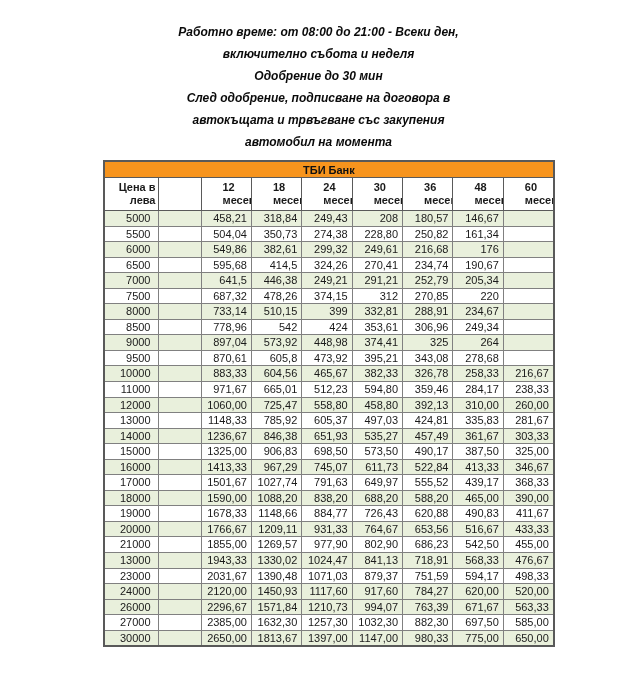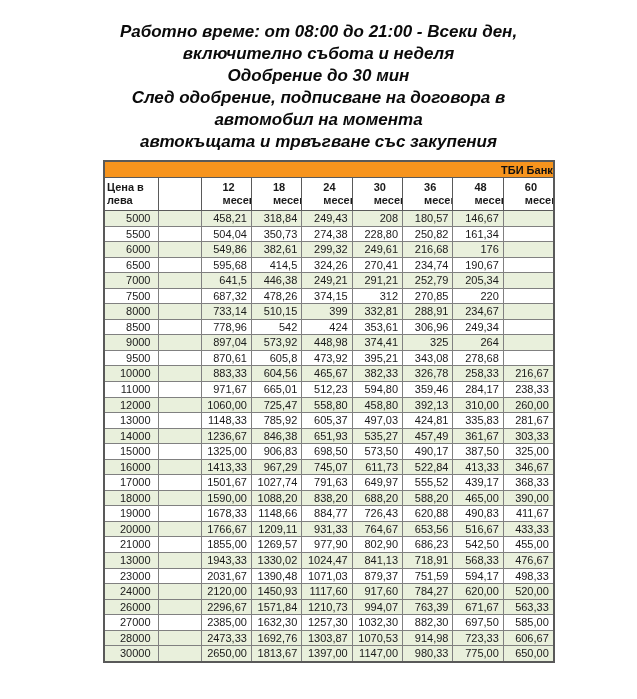--- a/index.html
+++ b/index.html
@@ -3,59 +3,59 @@
 <meta charset="utf-8">
 <style>
   html,body{margin:0;padding:0;}
   body{
     width:637px;height:699px;position:relative;background:#ffffff;
     font-family:"Liberation Sans", sans-serif;color:#000;overflow:hidden;
   }
   .title-block{
     position:absolute;top:21px;left:0;width:637px;
     text-align:center;font-weight:bold;font-style:italic;
-    font-size:17px;line-height:22px;color:#0a0a0a;
+    font-size:12px;line-height:22px;color:#0a0a0a;
   }
   .table-wrap{position:absolute;left:103px;top:160px;}
   table{
     border-collapse:collapse;table-layout:fixed;width:450px;
     font-size:11px;color:#1a1a1a;
   }
   td,th{border:1px solid #808080;padding:0;overflow:hidden;white-space:nowrap;}
   tr.bank-row td{
-    background:#F7941D;height:15px;text-align:right;
+    background:#F7941D;height:15px;text-align:center;
     font-weight:bold;color:#111;border:1px solid #5a5a5a;
   }
   tr.header-row th{
     background:#ffffff;height:30px;font-weight:bold;vertical-align:middle;
     text-align:left;padding:1px 21px;line-height:13px;
     white-space:normal;border:1px solid #5a5a5a;font-size:11px;
   }
-  tr.header-row th.price-h{text-align:left;padding:1px 2px;}
+  tr.header-row th.price-h{text-align:right;padding:1px 2px;}
   tbody td{height:14.55px;line-height:14.55px;text-align:right;}
   td.price{padding-right:7px;margin-left:16px;}
   td.val{padding-right:4px;}
   td.empty{}
   tr.green td{background:#E9F0DC;}
   tr.white td{background:#ffffff;}
   table{border:2px solid #595959;}
   col.c-price{width:54px;}
   col.c-empty{width:43px;}
   col.c-m{width:50.4px;}
 </style>
 </head>
 <body>
 
 <div class="title-block">
   <div>Работно време: от 08:00 до 21:00 - Всеки ден,</div>
   <div>включително събота и неделя</div>
   <div>Одобрение до 30 мин</div>
   <div>След одобрение, подписване на договора в</div>
+  <div>автокъщата и трвъгване със закупения</div>
   <div>автомобил на момента</div>
-  <div>автокъщата и трвъгване със закупения</div>
 </div>
 
 <div class="table-wrap">
   <table>
     <colgroup>
       <col class="c-price">
         <col class="c-empty">
       <col class="c-m">
         <col class="c-m">
         <col class="c-m">
@@ -372,31 +372,20 @@
           <td class="empty"></td>
           <td class="val">2385,00</td>
           <td class="val">1632,30</td>
           <td class="val">1257,30</td>
           <td class="val">1032,30</td>
           <td class="val">882,30</td>
           <td class="val">697,50</td>
           <td class="val">585,00</td>
         </tr>
         <tr class="green">
-          <td class="price">28000</td>
-          <td class="empty"></td>
-          <td class="val">2473,33</td>
-          <td class="val">1692,76</td>
-          <td class="val">1303,87</td>
-          <td class="val">1070,53</td>
-          <td class="val">914,98</td>
-          <td class="val">723,33</td>
-          <td class="val">606,67</td>
-        </tr>
-        <tr class="green">
           <td class="price">30000</td>
           <td class="empty"></td>
           <td class="val">2650,00</td>
           <td class="val">1813,67</td>
           <td class="val">1397,00</td>
           <td class="val">1147,00</td>
           <td class="val">980,33</td>
           <td class="val">775,00</td>
           <td class="val">650,00</td>
         </tr>

